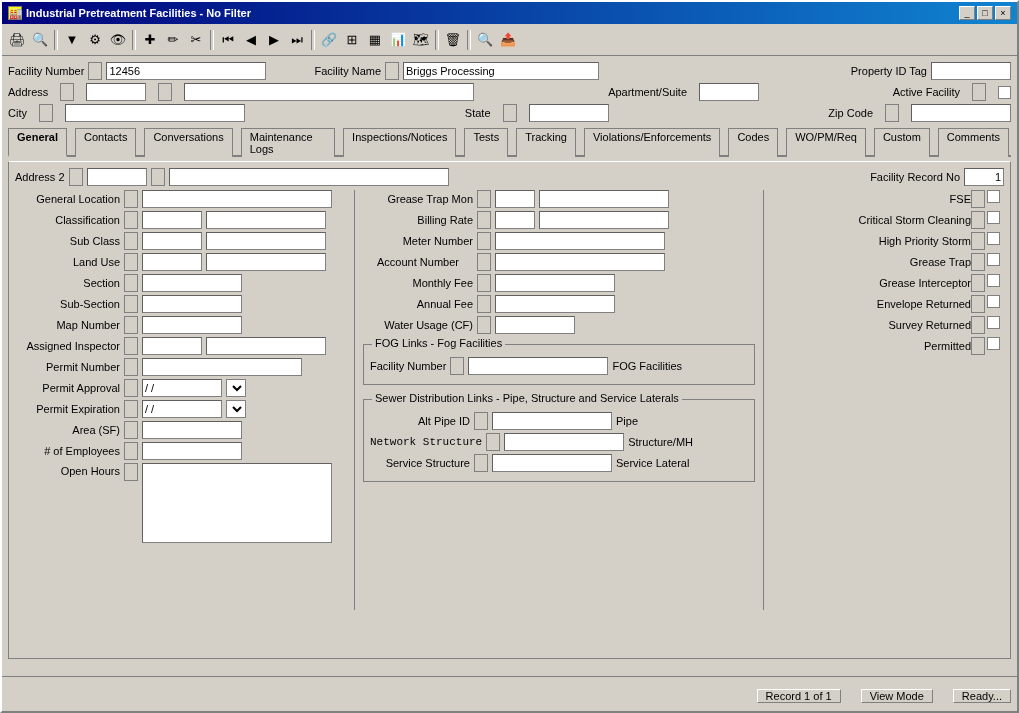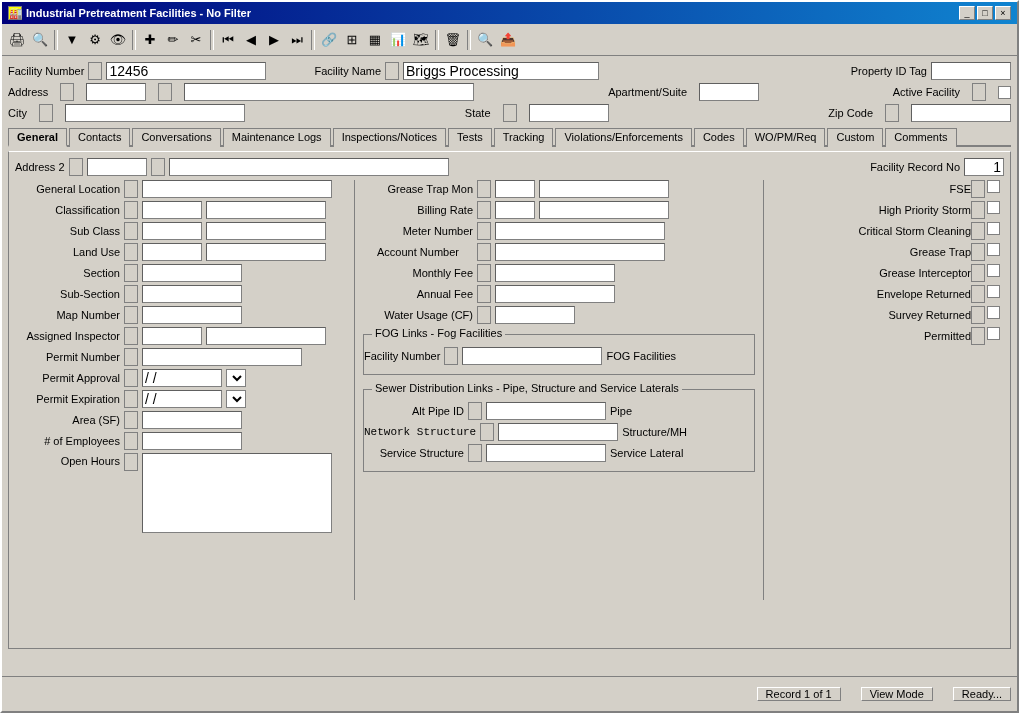--- a/index.html
+++ b/index.html
@@ -12,40 +12,40 @@
     .title-icon { width: 14px; height: 14px; background: #ffff00; border: 1px solid #808080; display: inline-block; }
     .title-controls { display: flex; gap: 2px; }
     .title-btn { width: 16px; height: 14px; background: #d4d0c8; border: 1px solid #fff; border-right-color: #808080; border-bottom-color: #808080; cursor: pointer; display: flex; align-items: center; justify-content: center; font-size: 9px; color: #000; }
 
     .toolbar { background: #d4d0c8; border-bottom: 1px solid #808080; padding: 2px 4px; display: flex; align-items: center; gap: 1px; height: 32px; }
     .tb-btn { width: 22px; height: 22px; background: #d4d0c8; border: 1px solid transparent; cursor: pointer; display: flex; align-items: center; justify-content: center; font-size: 13px; }
     .tb-sep { width: 4px; height: 20px; border-left: 1px solid #808080; border-right: 1px solid #fff; margin: 0 2px; }
 
     .content-area { flex: 1; padding: 6px; overflow: hidden; }
     .field-label { color: #000; white-space: nowrap; }
-    .field-input { height: 18px; background: white; border: 1px solid #808080; border-top-color: #606060; border-left-color: #606060; font-size: 14px; padding: 1px 2px; }
-
-    .tab-bar { display: flex; border-bottom: 2px solid #808080; margin-bottom: 4px; }
+    .field-input { height: 18px; background: white; border: 1px solid #808080; border-top-color: #606060; border-left-color: #606060; font-size: 11px; padding: 1px 2px; }
+
+    .tab-bar { display: flex; border-bottom: 2px solid #808080; margin-bottom: 4px; gap: 6px; }
     .tab { padding: 2px 8px; background: #d4d0c8; border: 1px solid #808080; border-bottom: none; cursor: pointer; font-size: 11px; margin-right: 2px; position: relative; top: 2px; }
     .tab.active { background: #d4d0c8; border-bottom: 2px solid #d4d0c8; font-weight: bold; z-index: 1; }
 
     .main-panel { border: 1px solid #808080; border-top-color: #fff; background: #d4d0c8; padding: 6px; height: calc(100% - 110px); overflow: hidden; }
     .win-checkbox { width: 13px; height: 13px; border: 1px solid #808080; background: white; display: inline-flex; align-items: center; justify-content: center; }
 
-    .status-bar { background: #d4d0c8; border-top: 1px solid #808080; padding: 17px 6px; display: flex; justify-content: flex-end; gap: 20px; font-size: 11px; height: 28px; align-items: center; }
+    .status-bar { background: #d4d0c8; border-top: 1px solid #808080; padding: 8px 6px; display: flex; justify-content: flex-end; gap: 20px; font-size: 11px; height: 35px; align-items: flex-end; }
     .status-panel { border: 1px solid #808080; border-top-color: #fff; border-left-color: #fff; padding: 0 8px; }
 
     select.win-select { height: 18px; background: white; border: 1px solid #808080; font-size: 11px; }
 
     .header-section { margin-bottom: 4px; }
     .input-prefix { width: 14px; height: 18px; background: #d4d0c8; border: 1px solid #808080; display: flex; align-items: center; justify-content: center; font-size: 9px; }
 
     .full-row { display: flex; align-items: center; gap: 4px; margin-bottom: 3px; }
 
-    .inner-section { border: 1px solid #808080; padding: 8px 6px 6px 0; margin-top: 8px; position: relative; }
+    .inner-section { border: 1px solid #808080; padding: 8px 6px 6px 6px; margin-top: 8px; position: relative; }
     .inner-section-title { position: absolute; top: -8px; left: 8px; background: #d4d0c8; padding: 0 3px; font-size: 11px; }
 
     .cb-row { display: flex; align-items: center; justify-content: space-between; margin-bottom: 3px; padding-right: 4px; }
     .cb-label-text { text-align: right; flex: 1; }
     .cb-boxes { display: flex; gap: 2px; }
   </style>
 </head>
 <body>
 
 <div class="window">
@@ -346,29 +346,29 @@
 
           <div class="cb-row">
             <span class="cb-label-text">FSE</span>
             <div class="cb-boxes">
               <div class="input-prefix"></div>
               <div class="win-checkbox"></div>
             </div>
           </div>
 
           <div class="cb-row">
+            <span class="cb-label-text">Critical Storm Cleaning</span>
+            <div class="cb-boxes">
+              <div class="input-prefix"></div>
+              <div class="win-checkbox"></div>
+            </div>
+          </div>
+
+          <div class="cb-row">
             <span class="cb-label-text">High Priority Storm</span>
-            <div class="cb-boxes">
-              <div class="input-prefix"></div>
-              <div class="win-checkbox"></div>
-            </div>
-          </div>
-
-          <div class="cb-row">
-            <span class="cb-label-text">Critical Storm Cleaning</span>
             <div class="cb-boxes">
               <div class="input-prefix"></div>
               <div class="win-checkbox"></div>
             </div>
           </div>
 
           <div class="cb-row">
             <span class="cb-label-text">Grease Trap</span>
             <div class="cb-boxes">
               <div class="input-prefix"></div>

